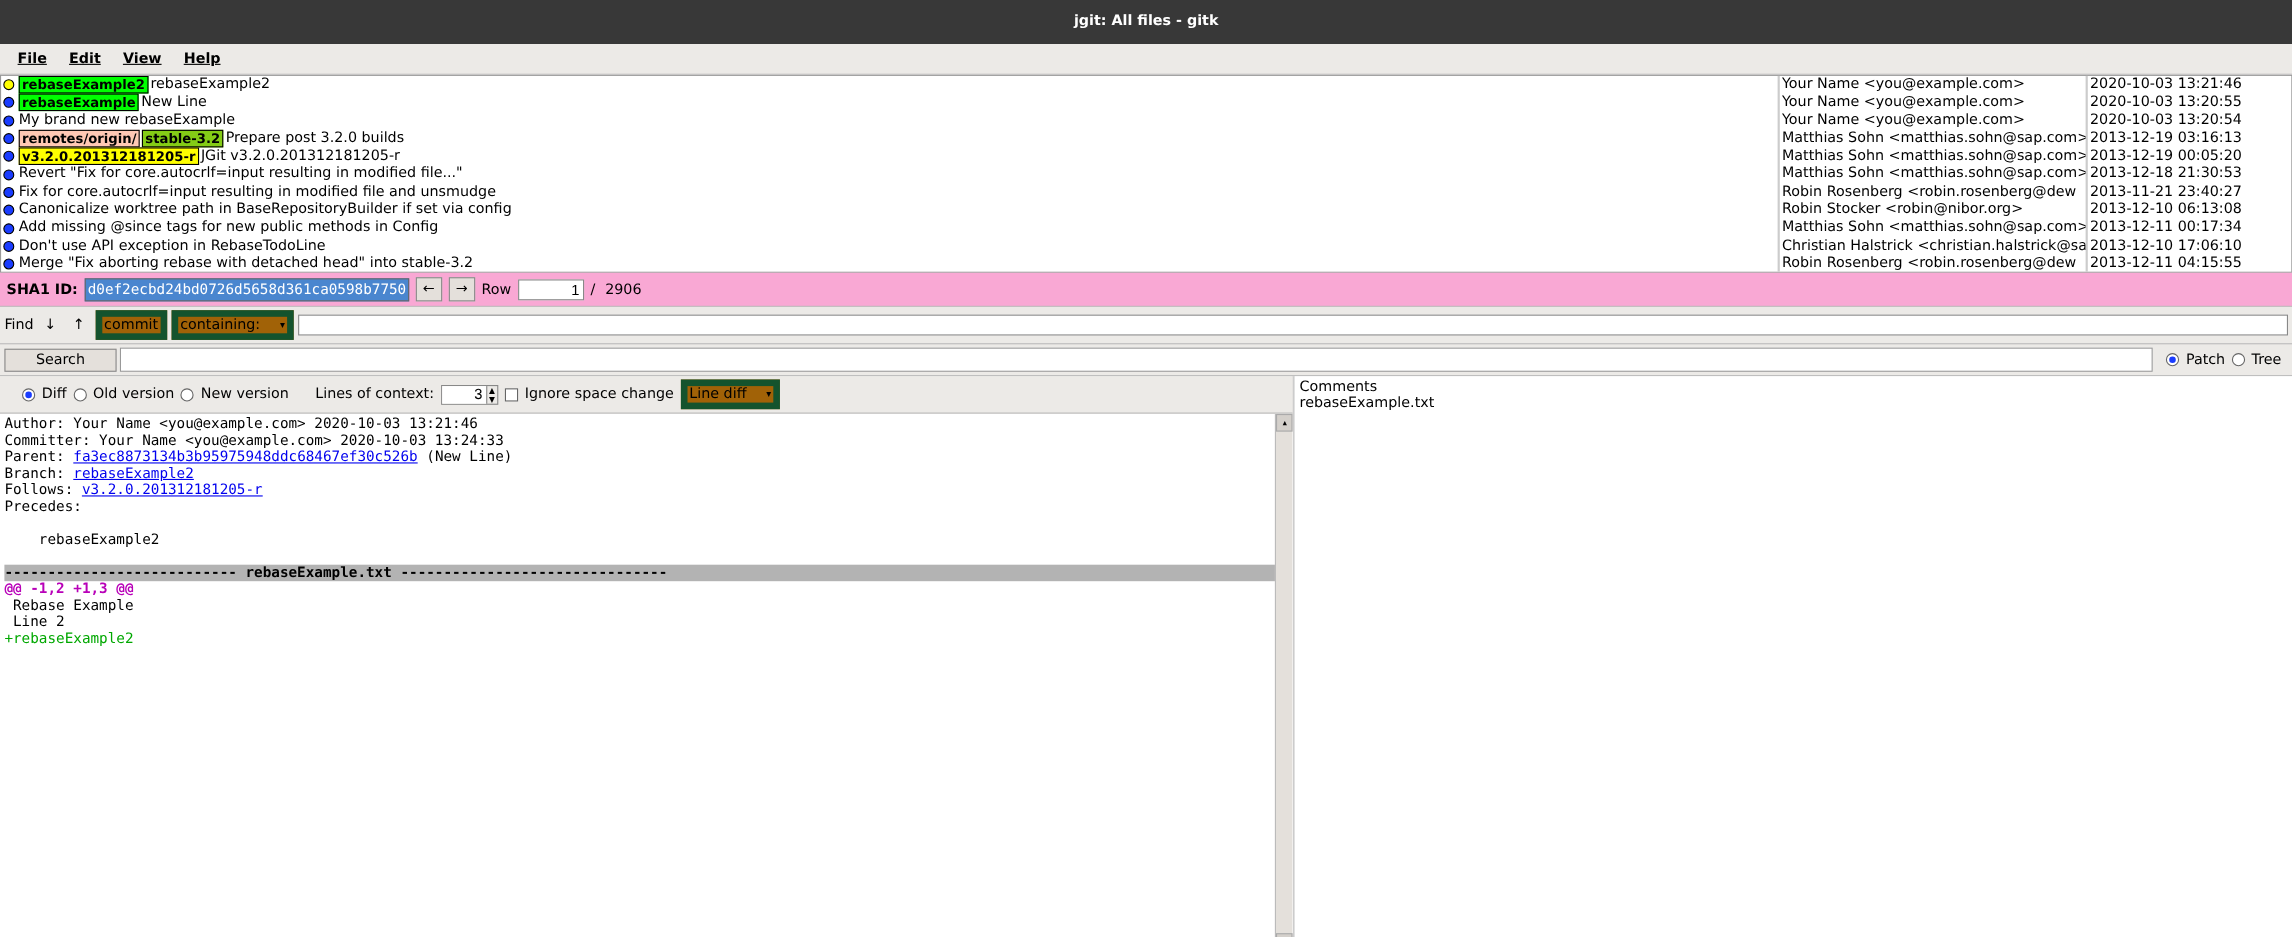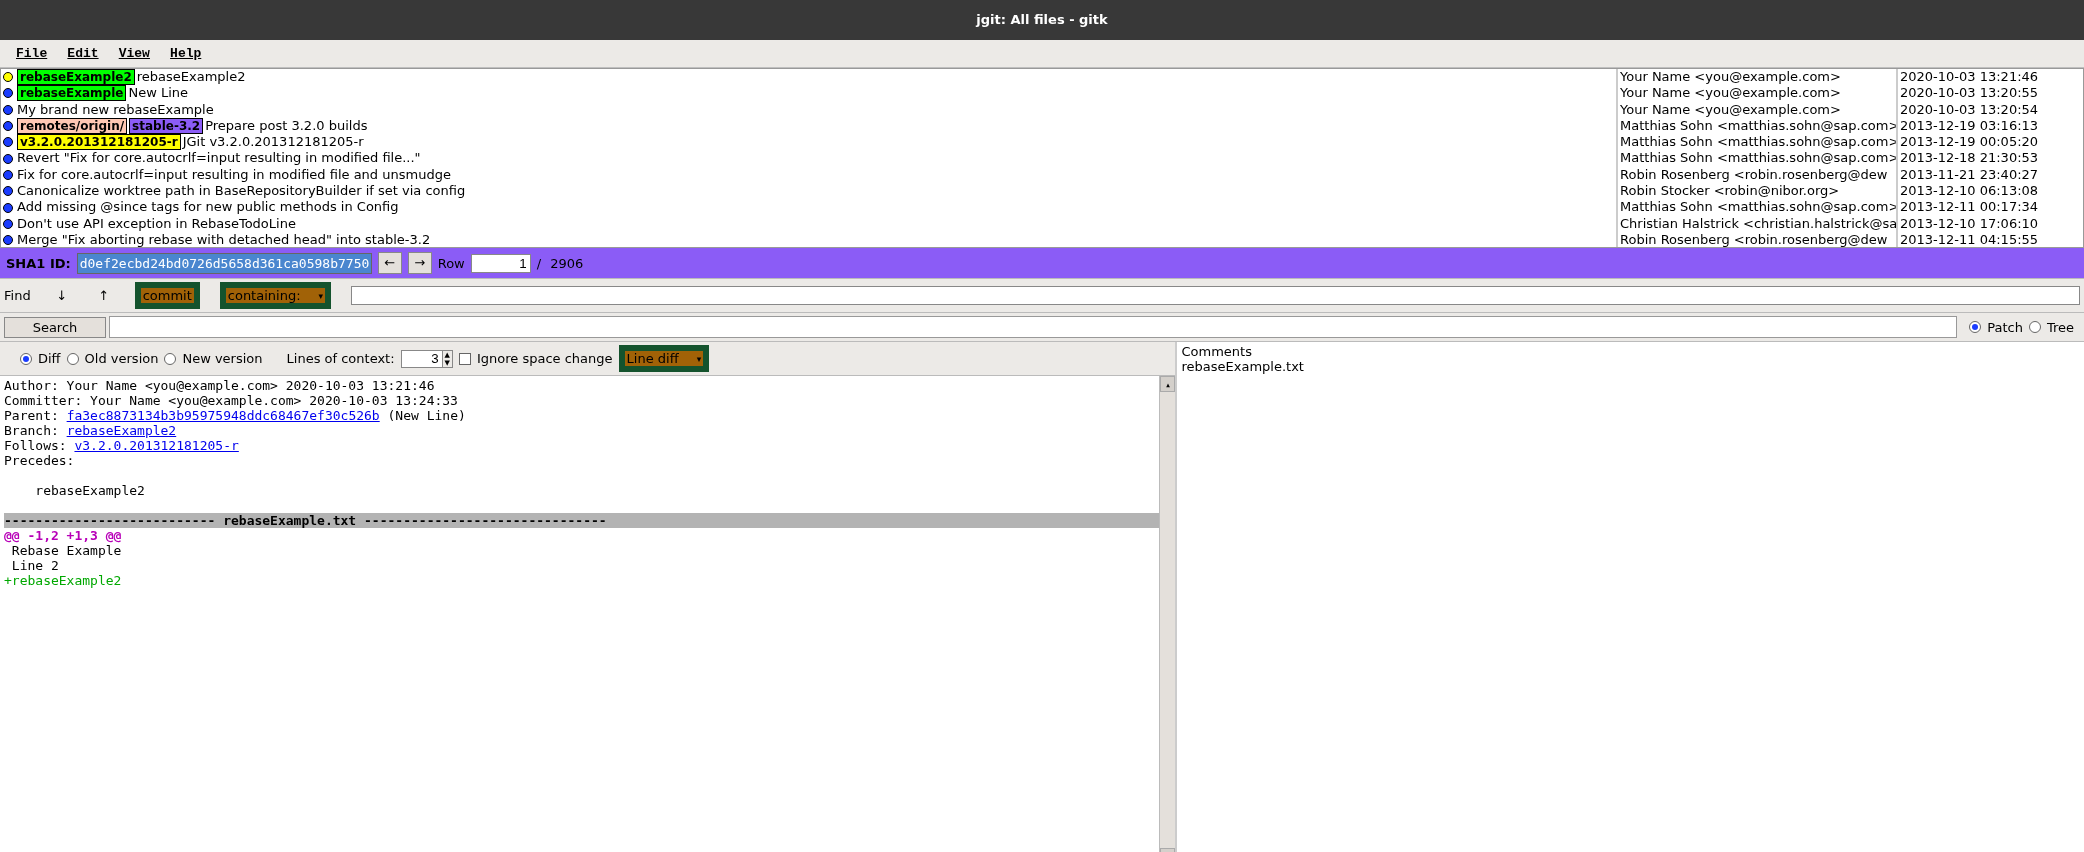--- a/index.html
+++ b/index.html
@@ -1,43 +1,43 @@
 <!DOCTYPE html>
 <html><head>
 <meta charset="utf-8">
 <style>
   * { box-sizing: border-box; margin: 0; padding: 0; }
   html, body { font-family: "DejaVu Sans", Arial, sans-serif; font-size: 13px; background:#eceae7; color:#000; }
   .titlebar { background:#383838; color:#fff; height:40px; line-height:40px; text-align:center; font-weight:bold; }
   .menubar { background:#eceae7; padding:4px 8px; border-bottom:1px solid #bfbfbf; }
-  .menubar span { display:inline-block; padding:2px 8px; font-weight:bold; text-decoration:underline; cursor:pointer;font-family:Liberation Mono, monospace; }
+  .menubar span { display:inline-block; padding:2px 8px; font-weight:bold; text-decoration:underline; cursor:pointer; }
   .top-panes { display:flex; border:1px solid #999; background:#fff; height:180px; }
   .log-pane { flex:1 1 auto; overflow:hidden; border-right:2px solid #ccc; }
   .author-pane { width:280px; border-right:2px solid #ccc; overflow:hidden; }
   .date-pane { width:185px; overflow:hidden; }
   .log-row, .a-row, .d-row { white-space:nowrap; padding:0 2px; height:16.3px; line-height:16.3px; }
   .log-row { display:flex; align-items:center; }
   .node { width:10px; height:10px; border-radius:50%; background:#1a3cff; border:1px solid #000; display:inline-block; margin-right:4px; flex-shrink:0; }
   .node[data-shape="head"] { background:#ffff00; }
   .node[data-shape="merge"] { background:#1a3cff; }
   .tagref { display:inline-block; border:1px solid #000; padding:0 2px; font-size:12px; line-height:14px; margin-right:2px; font-weight:bold; }
   .tagref.branch { background:#00ff00; }
   .tagref.remote { background:#ffc8b4; }
-  .tagref.remotebranch { background:#8b5cf6; }
+  .tagref.remotebranch { background:#84cc16; }
   .tagref.tag { background:#ffff00; }
   .indent { display:inline-block; }
 
-  .shabar { display:flex; align-items:center; background:#8b5cf6; padding:4px 6px; gap:6px; border-bottom:1px solid #bbb; }
+  .shabar { display:flex; align-items:center; background:#f9a8d4; padding:4px 6px; gap:6px; border-bottom:1px solid #bbb; }
   .shabar label { font-weight:bold; }
   .sha-input { background:#4a86cf; color:#fff; border:1px solid #666; padding:2px 2px; width:295px; font-family:monospace; font-size:13px; }
   .navbtn { width:24px; height:22px; border:1px solid #888; background:#e4e0db; text-align:center; line-height:20px; cursor:pointer; }
   .rowfield, .totalfield { width:60px; border:1px solid #888; padding:1px 3px; text-align:right; background:#fff; }
   .totalfield { border:none; background:transparent; text-align:left; }
 
-  .findbar { display:flex; align-items:center; background:#eceae7; padding:3px 4px; gap:20px; border-bottom:1px solid #bbb; }
+  .findbar { display:flex; align-items:center; background:#eceae7; padding:3px 4px; gap:4px; border-bottom:1px solid #bbb; }
   .findbar .arrow { width:22px; text-align:center; cursor:pointer; border:1px solid transparent; }
   .findbar select, .findbar input[type=text] { border:1px solid #888; background:#fff; padding:1px 2px; }
   .findbar .longsearch { flex:1; }
 
   .middle { display:flex; }
   .searchbtn { width:102px; border:1px solid #888; background:#e4e0db; padding:2px; text-align:center; cursor:pointer; }
   .searchfield { flex:1; border:1px solid #999; background:#fff; height:22px; margin-left:3px; }
 
   .bottom { display:flex; height: calc(100vh - 330px); min-height:260px; }
   .diffpanel { flex:1; display:flex; flex-direction:column; border-right:2px solid #ccc; }

